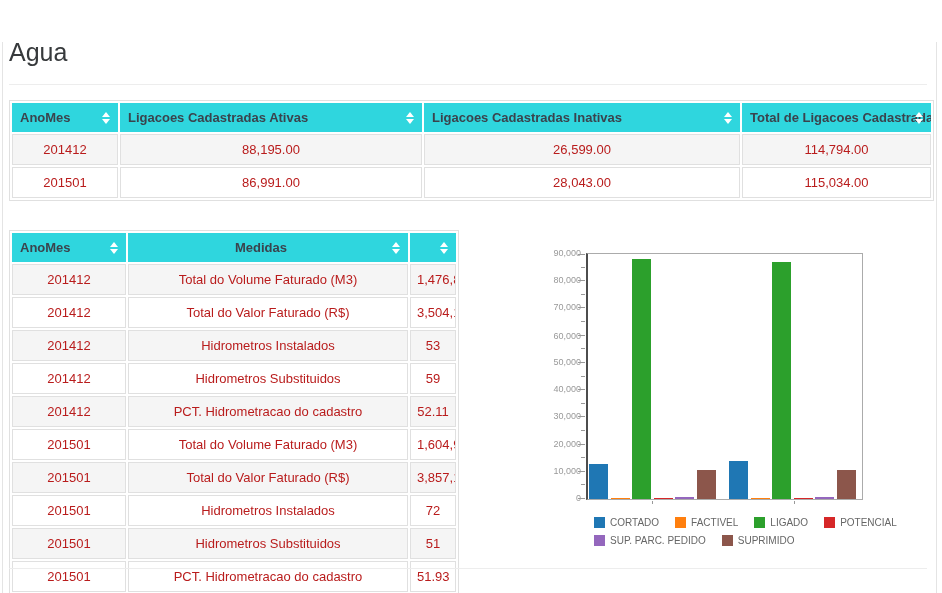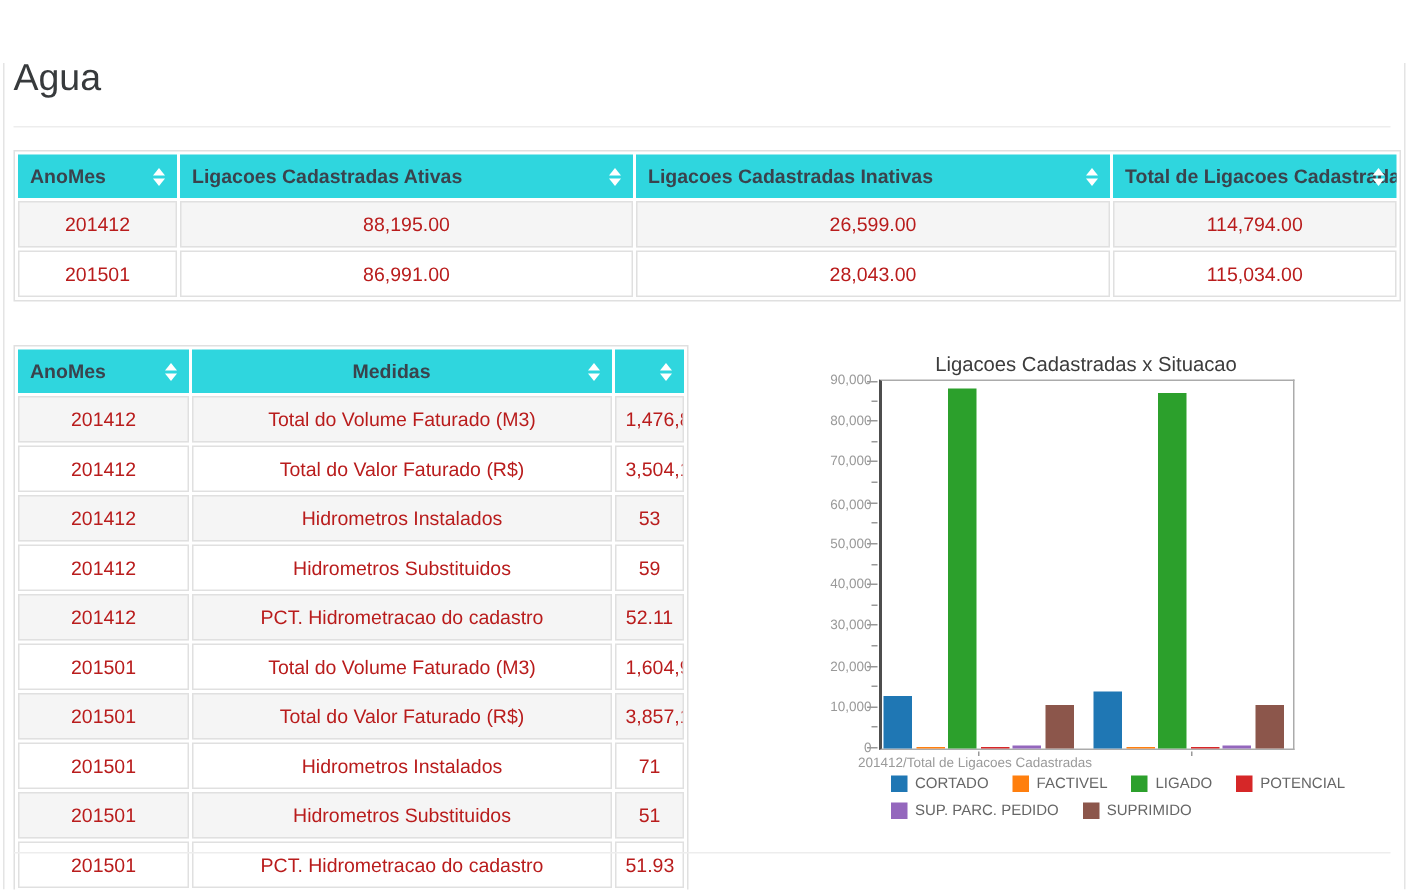--- a/index.html
+++ b/index.html
@@ -159,37 +159,36 @@
           <td>1,604,978.00</td>
         </tr>
         <tr>
           <td>201501</td>
           <td>Total do Valor Faturado (R$)</td>
           <td>3,857,194.49</td>
         </tr>
         <tr>
           <td>201501</td>
           <td>Hidrometros Instalados</td>
-          <td>71</td>
+          <td>72</td>
         </tr>
         <tr>
           <td>201501</td>
           <td>Hidrometros Substituidos</td>
           <td>51</td>
         </tr>
         <tr>
           <td>201501</td>
           <td>PCT. Hidrometracao do cadastro</td>
           <td>51.93</td>
         </tr>
       </tbody>
     </table>
 
   <div class="chart">
-    <div class="chart-title">Ligacoes Cadastradas x Situacao</div>
     <div class="yaxis" id="yaxis">
         <div class="yl" style="bottom: -5px;">0</div>
         <div class="yl" style="bottom: 22.2222px;">10,000</div>
         <div class="yl" style="bottom: 49.4444px; margin-left: 30px;">20,000</div>
         <div class="yl" style="bottom: 76.6667px;">30,000</div>
         <div class="yl" style="bottom: 103.889px;">40,000</div>
         <div class="yl" style="bottom: 131.111px;">50,000</div>
         <div class="yl" style="bottom: 157px;">60,000</div>
         <div class="yl" style="bottom: 185.556px;">70,000</div>
         <div class="yl" style="bottom: 212.778px;">80,000</div>
@@ -228,21 +227,20 @@
           <div class="bar" style="height: 38px; background: rgb(31, 119, 180);"></div>
           <div class="bar" style="height: 1px; background: rgb(255, 127, 14);"></div>
           <div class="bar" style="height: 237px; background: rgb(44, 160, 44);"></div>
           <div class="bar" style="height: 1px; background: rgb(214, 39, 40);"></div>
           <div class="bar" style="height: 2px; background: rgb(148, 103, 189);"></div>
           <div class="bar" style="height: 29px; background: rgb(140, 86, 75);"></div>
         </div>
         <div class="xtick" style="left: 206px;"></div>
       </div>
     <div class="xlabels" id="xlabels">
-        <div class="xl" style="left: -51px;">201412/Total de Ligacoes Cadastradas</div>
       </div>
     <div class="legend" id="legend">
         <div class="lrow">
           <div class="li">
             <span class="sw" style="background: rgb(31, 119, 180);"></span>
             <span>CORTADO</span>
           </div>
           <div class="li">
             <span class="sw" style="background: rgb(255, 127, 14);"></span>
             <span>FACTIVEL</span>

